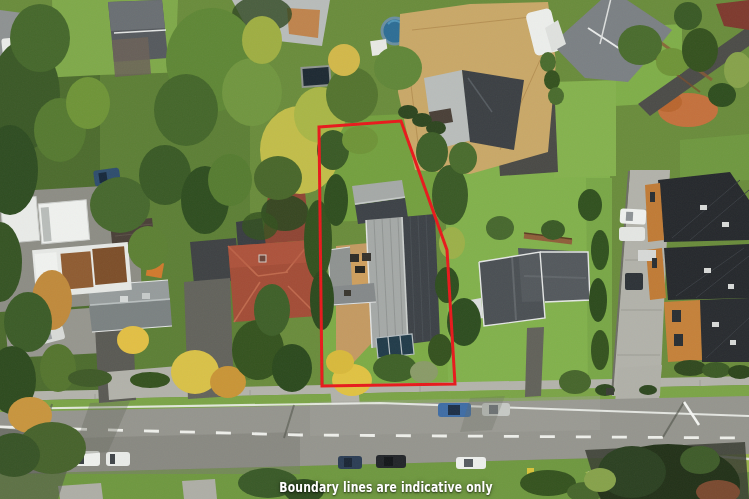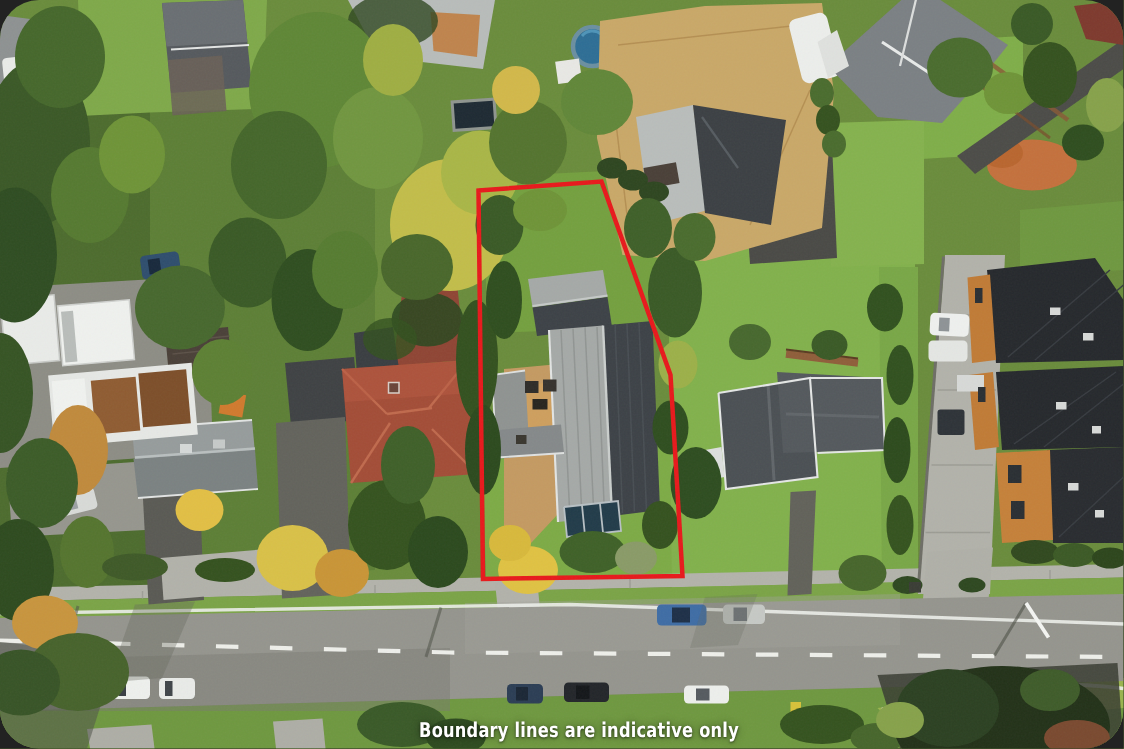--- a/index.html
+++ b/index.html
@@ -1,16 +1,16 @@
 <!DOCTYPE html>
 <html><head>
 <meta charset="utf-8">
 <style>
   html,body{margin:0;padding:0;background:#222;}
-  .stage{position:relative;width:749px;height:499px;overflow:hidden;font-family:"DejaVu Sans","Liberation Sans",sans-serif;border-radius:26px;}
+  .stage{position:relative;width:749px;height:499px;overflow:hidden;font-family:"DejaVu Sans","Liberation Sans",sans-serif;}
   .stage svg{position:absolute;left:0;top:0;display:block;}
   .caption{
     position:absolute;left:386px;bottom:4px;transform:translateX(-50%) scaleX(.8);
     transform-origin:center bottom;
     color:#fff;font-size:13.5px;font-weight:700;letter-spacing:.2px;white-space:nowrap;
     text-shadow:0 1px 2px rgba(0,0,0,.6),0 0 6px rgba(0,0,0,.35);
   }
 </style>
 </head>
 <body>

